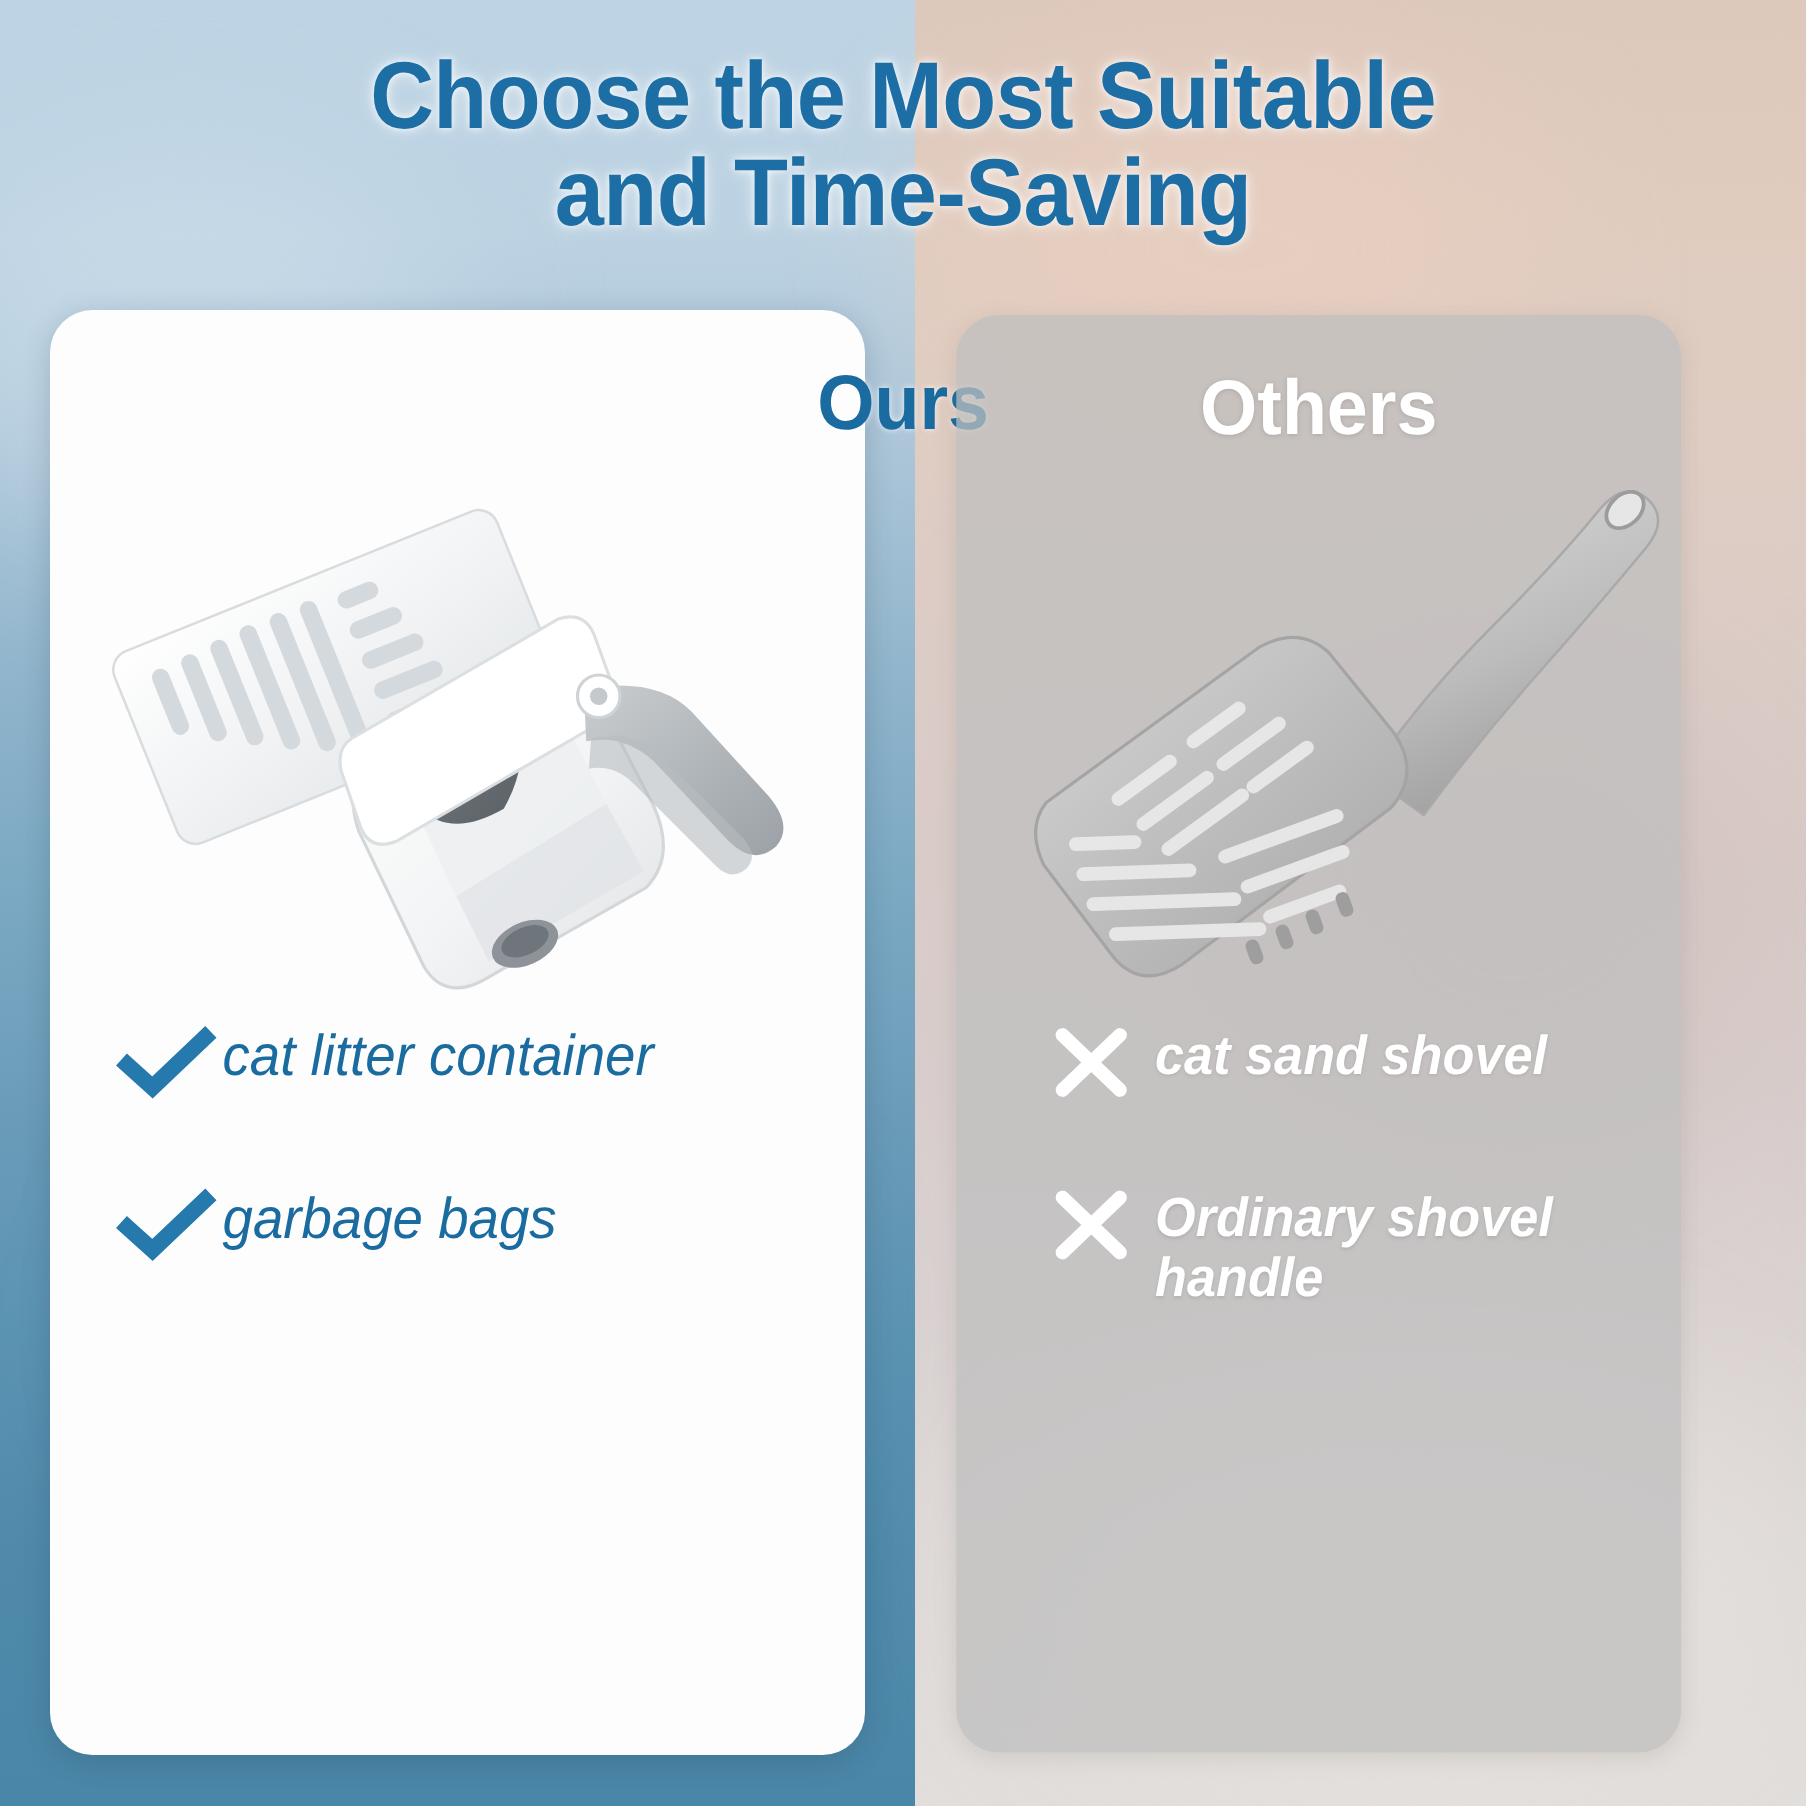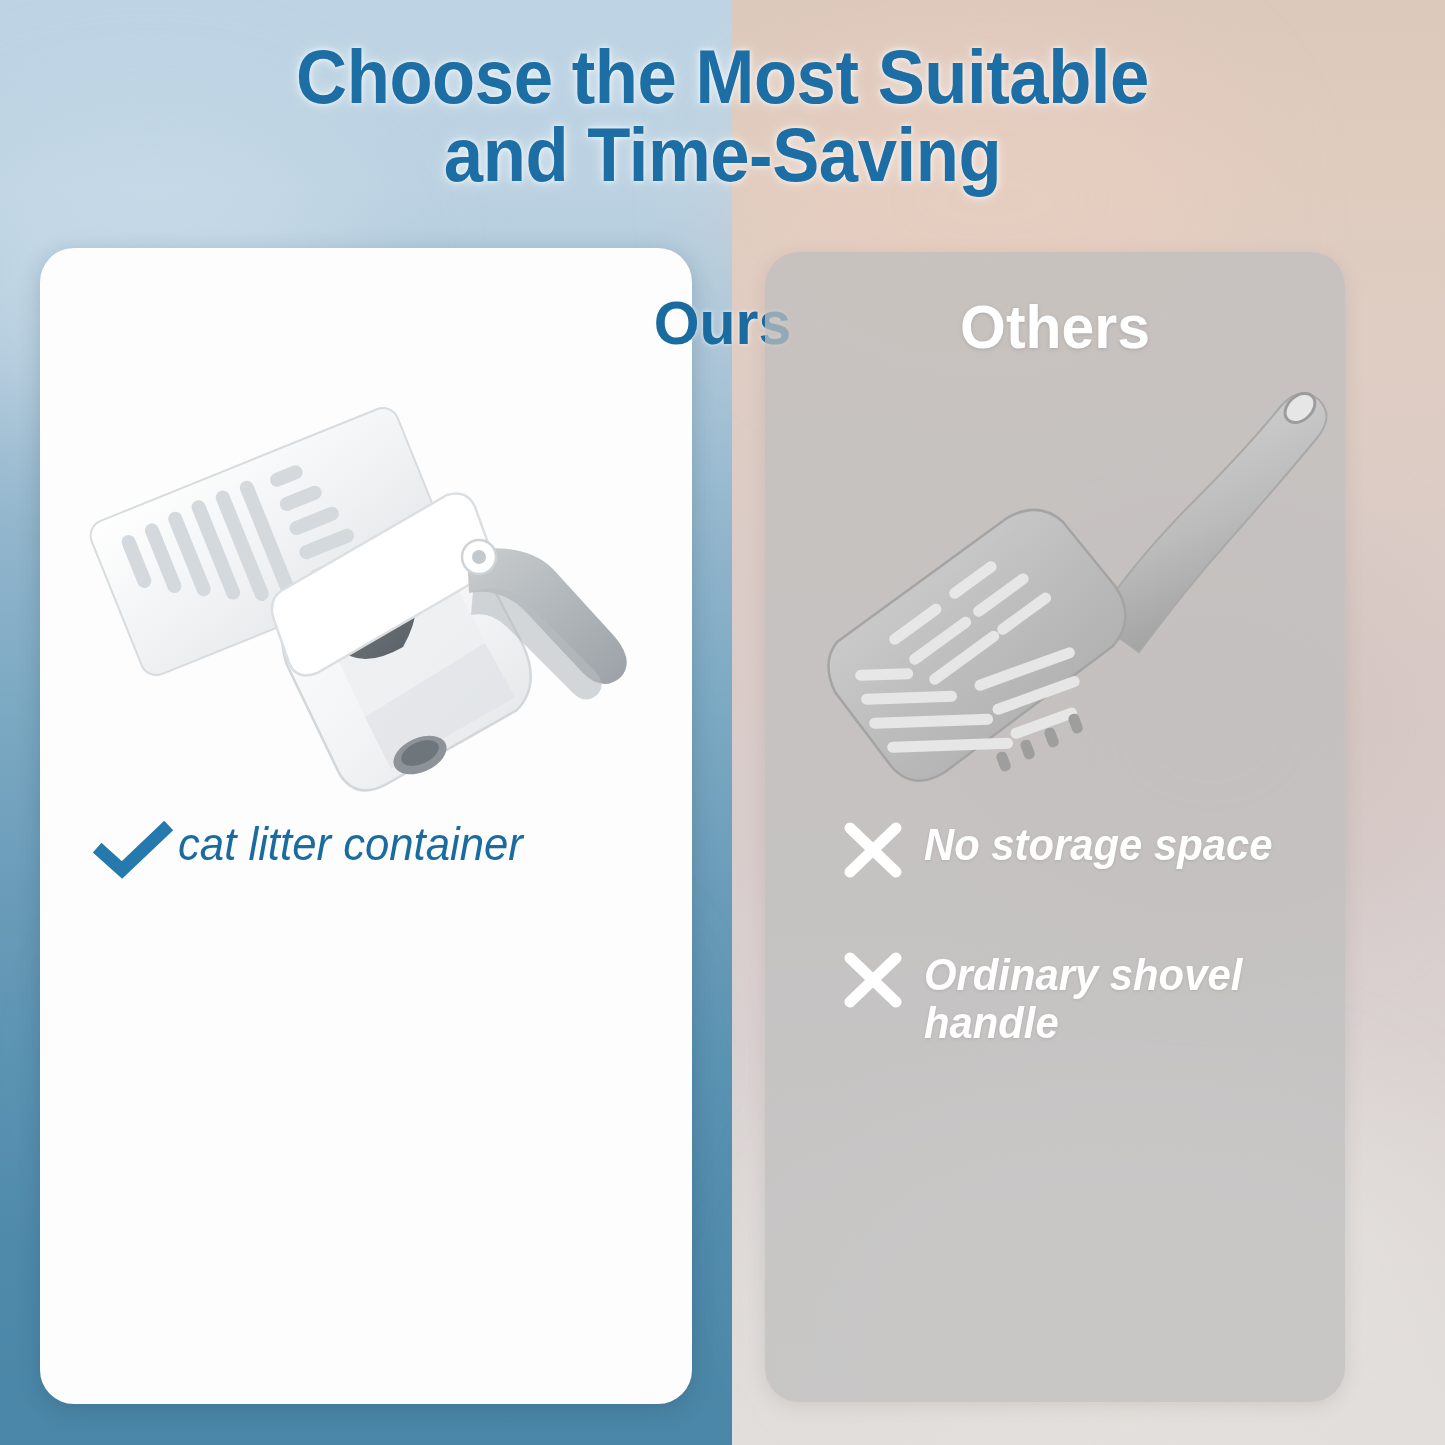--- a/index.html
+++ b/index.html
@@ -188,20 +188,28 @@
 
   <div class="feature-list list-ours">
     <div class="feature-row">
       <span class="mark">
         <svg viewBox="0 0 86 64" width="86" height="64">
           <path d="M10 34 L30 52 L72 12" fill="none" stroke="#2579ad" stroke-width="13" stroke-linecap="square" stroke-linejoin="miter"></path>
         </svg>
       </span>
       <span class="feat-text text-ours">cat litter container</span>
     </div>
+    <div class="feature-row">
+      <span class="mark">
+        <svg viewBox="0 0 86 64" width="86" height="64">
+          <path d="M10 34 L30 52 L72 12" fill="none" stroke="#2579ad" stroke-width="13" stroke-linecap="square" stroke-linejoin="miter"></path>
+        </svg>
+      </span>
+      <span class="feat-text text-ours">garbage bags</span>
+    </div>
   </div>
 
   <div class="card card-others"></div>
   <div class="card-heading heading-others" style="left:765px;width:580px;">Others</div>
 
   <div class="product product-others">
     <svg viewBox="0 0 560 430" width="560" height="430">
       <defs>
         <linearGradient id="shovelG" x1="0" y1="0" x2="1" y2="1">
           <stop offset="0%" stop-color="#d6d6d6"></stop>
@@ -245,21 +253,21 @@
     </svg>
   </div>
 
   <div class="feature-list list-others">
     <div class="feature-row">
       <span class="mark">
         <svg viewBox="0 0 86 64" width="86" height="64">
           <path d="M12 10 L58 54 M58 10 L12 54" stroke="#ffffff" stroke-width="11" stroke-linecap="round"></path>
         </svg>
       </span>
-      <span class="feat-text text-others">No storage space</span>
+      <span class="feat-text text-others">cat sand shovel</span>
     </div>
     <div class="feature-row">
       <span class="mark">
         <svg viewBox="0 0 86 64" width="86" height="64">
           <path d="M12 10 L58 54 M58 10 L12 54" stroke="#ffffff" stroke-width="11" stroke-linecap="round"></path>
         </svg>
       </span>
       <span class="feat-text text-others" style="white-space:pre-line">Ordinary shovel
 handle</span>
     </div>

